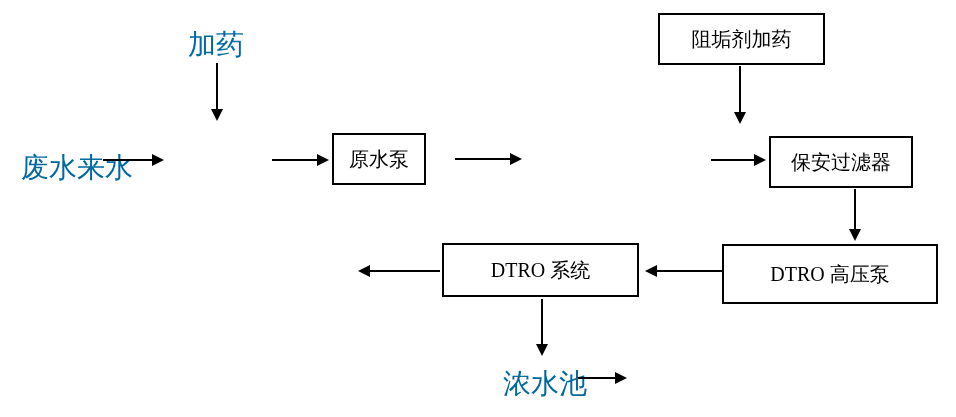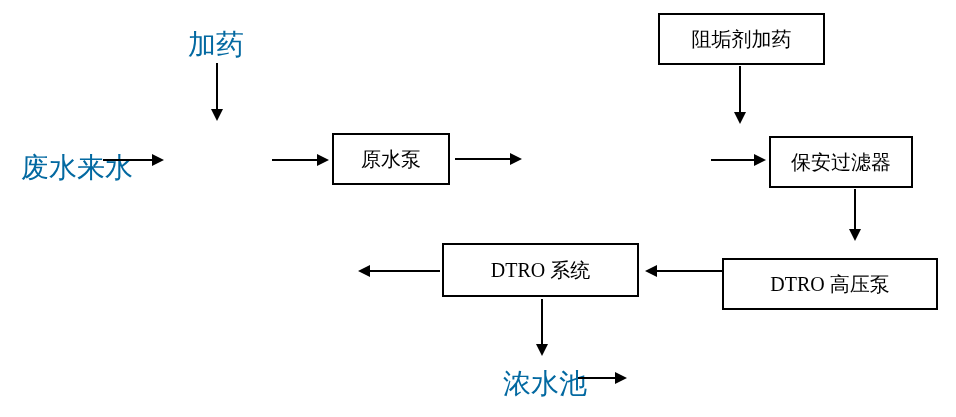--- a/index.html
+++ b/index.html
@@ -73,28 +73,28 @@
 
   <div class="lbl" style="left:188px; top:25px;">加药</div>
 
   <div class="lbl" style="left:21px; top:148px;">废水来水</div>
 
 
 
   <div class="lbl" style="left:503px; top:364px;">浓水池</div>
 
 
-  <div class="node-box" style="left:332px; top:133px; width:118px; height:52px;">原水泵</div>
+  <div class="node-box" style="left:332px; top:133px; width:94px; height:52px;">原水泵</div>
 
 
   <div class="node-box" style="left:658px; top:13px; width:167px; height:52px;">阻垢剂加药</div>
 
   <div class="node-box" style="left:769px; top:136px; width:144px; height:52px;">保安过滤器</div>
 
-  <div class="node-box" style="left:722px; top:258px; width:216px; height:52px;">DTRO 高压泵</div>
+  <div class="node-box" style="left:722px; top:244px; width:216px; height:60px;">DTRO 高压泵</div>
 
   <div class="node-box" style="left:442px; top:243px; width:197px; height:54px;">DTRO 系统</div>
 
   <div class="arr arr-down" style="left:216px; top:63px;  height:46px;"></div>
 
   <div class="arr arr-right" style="left:103px; top:159px; width:49px;"></div>
 
   <div class="arr arr-right" style="left:272px; top:159px; width:45px;"></div>
 
   <div class="arr arr-right" style="left:455px; top:158px; width:55px;"></div>

